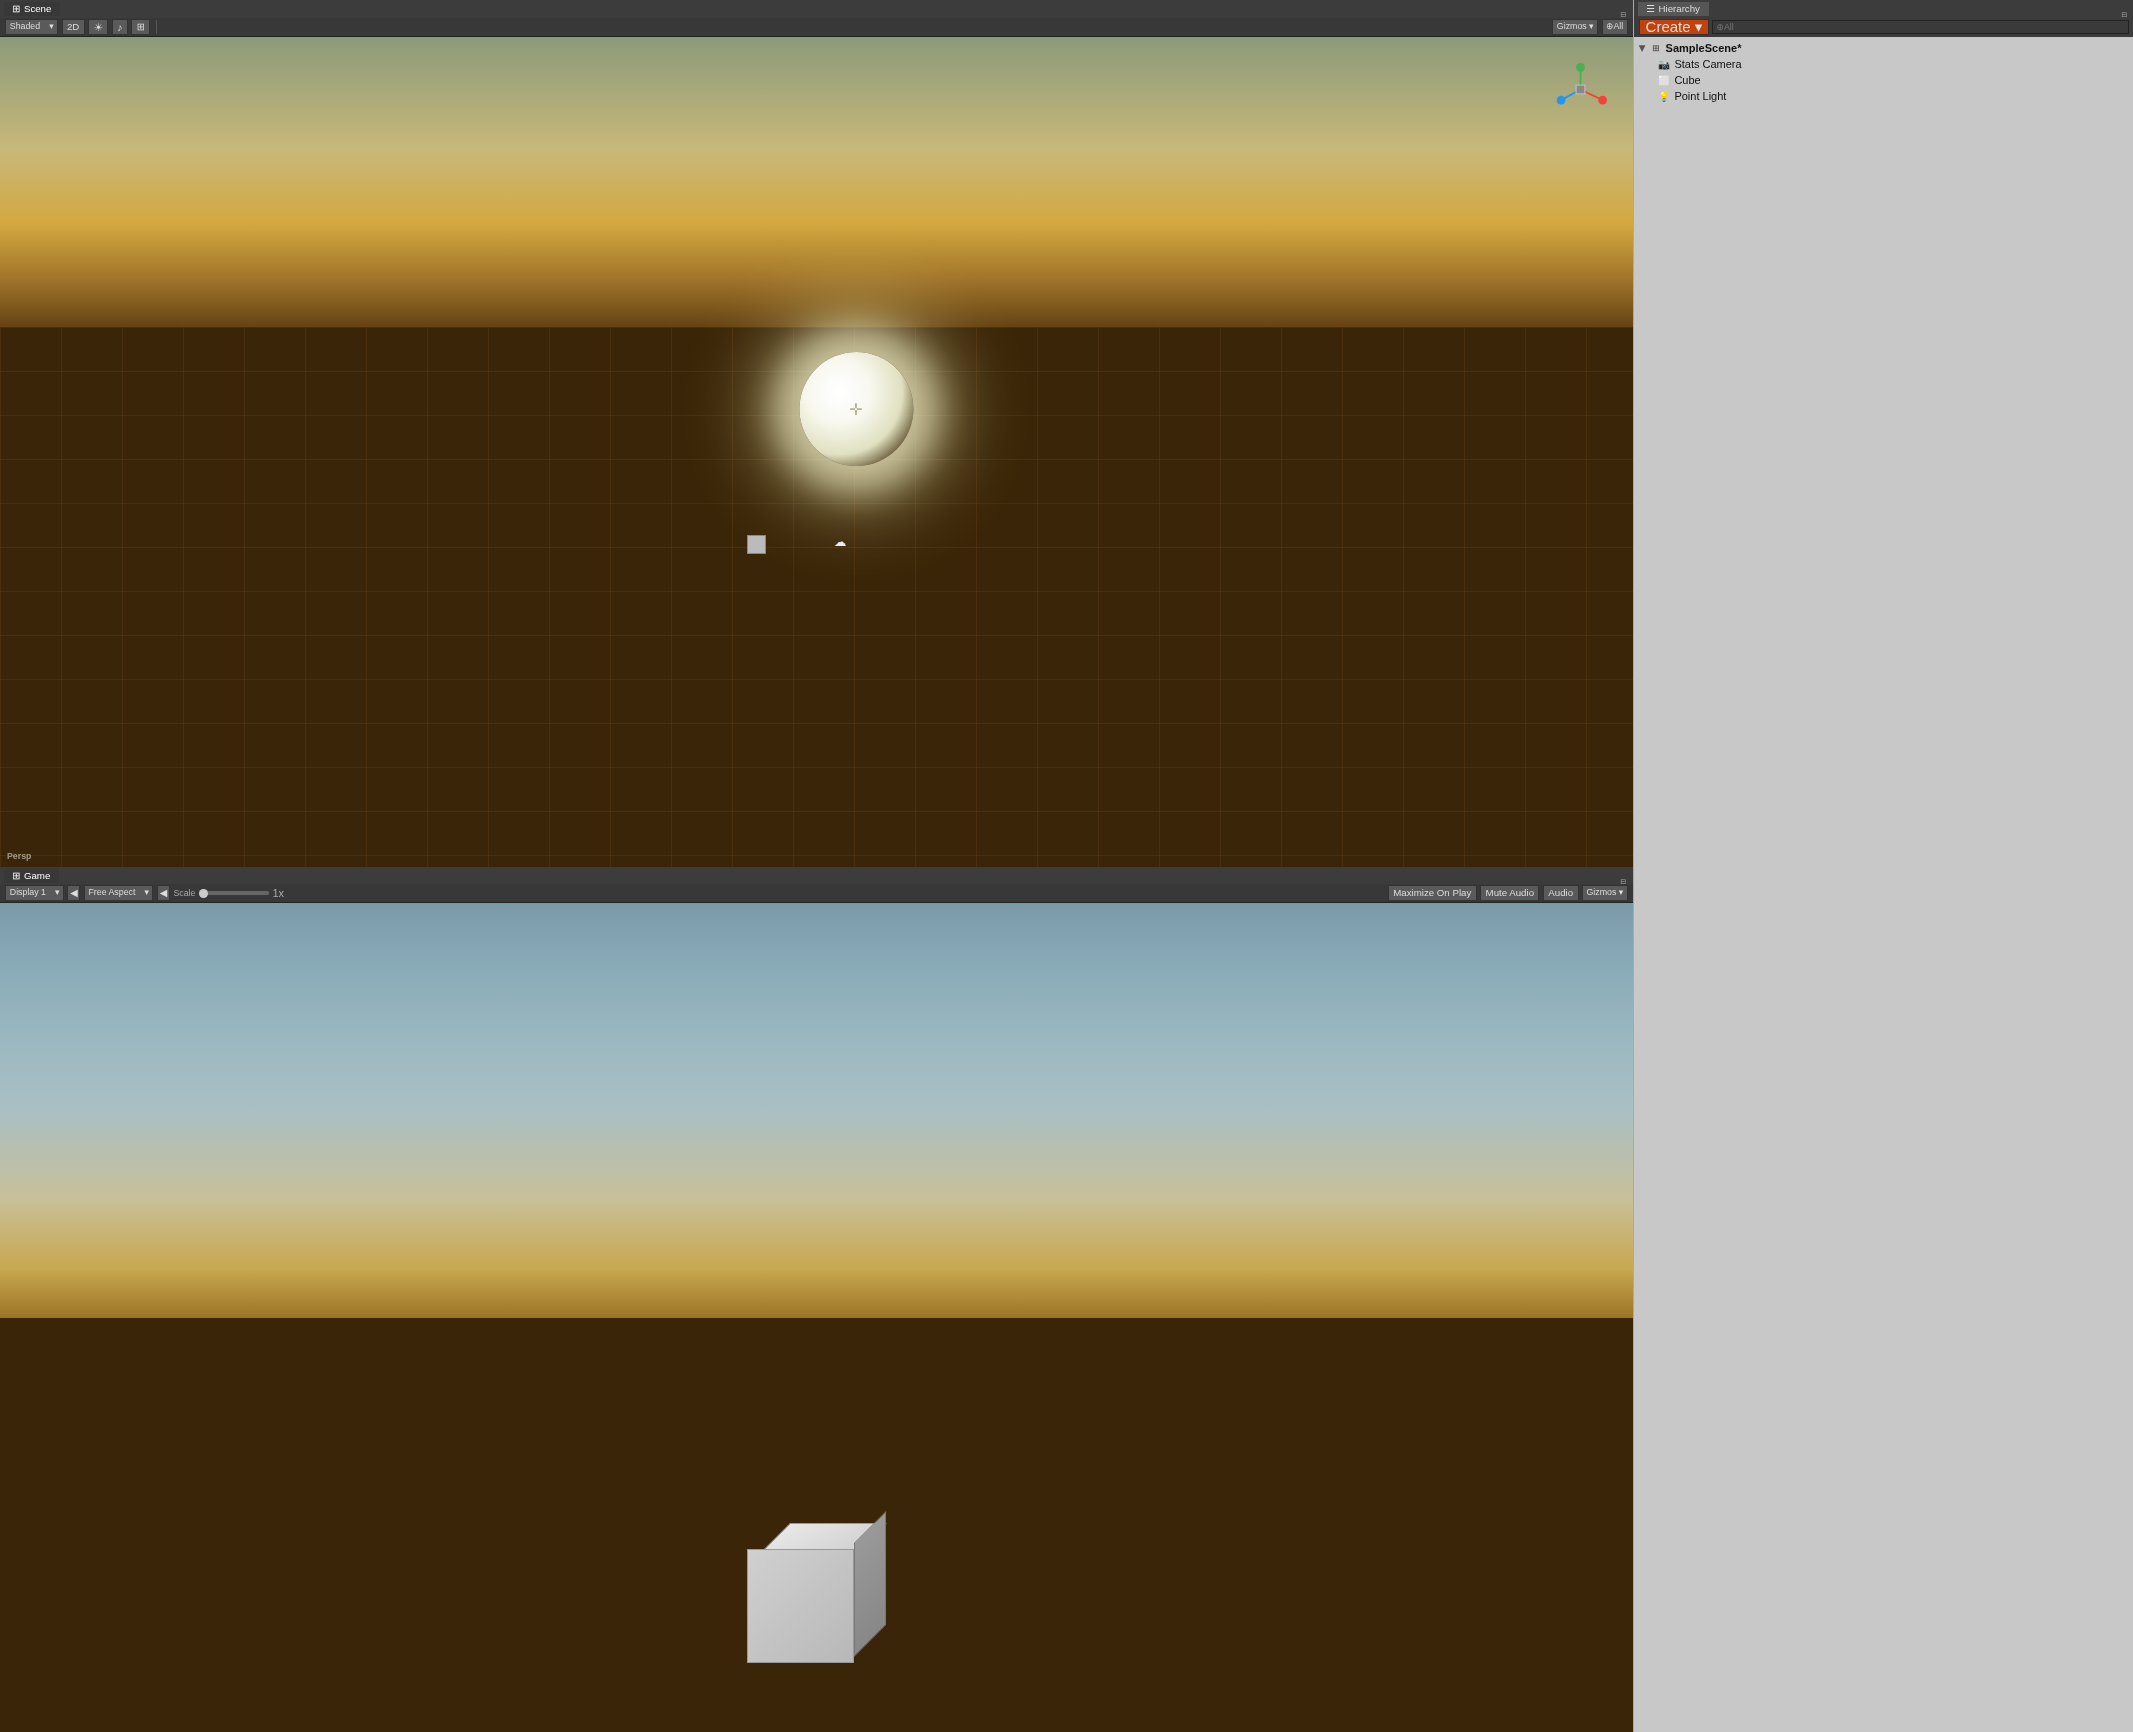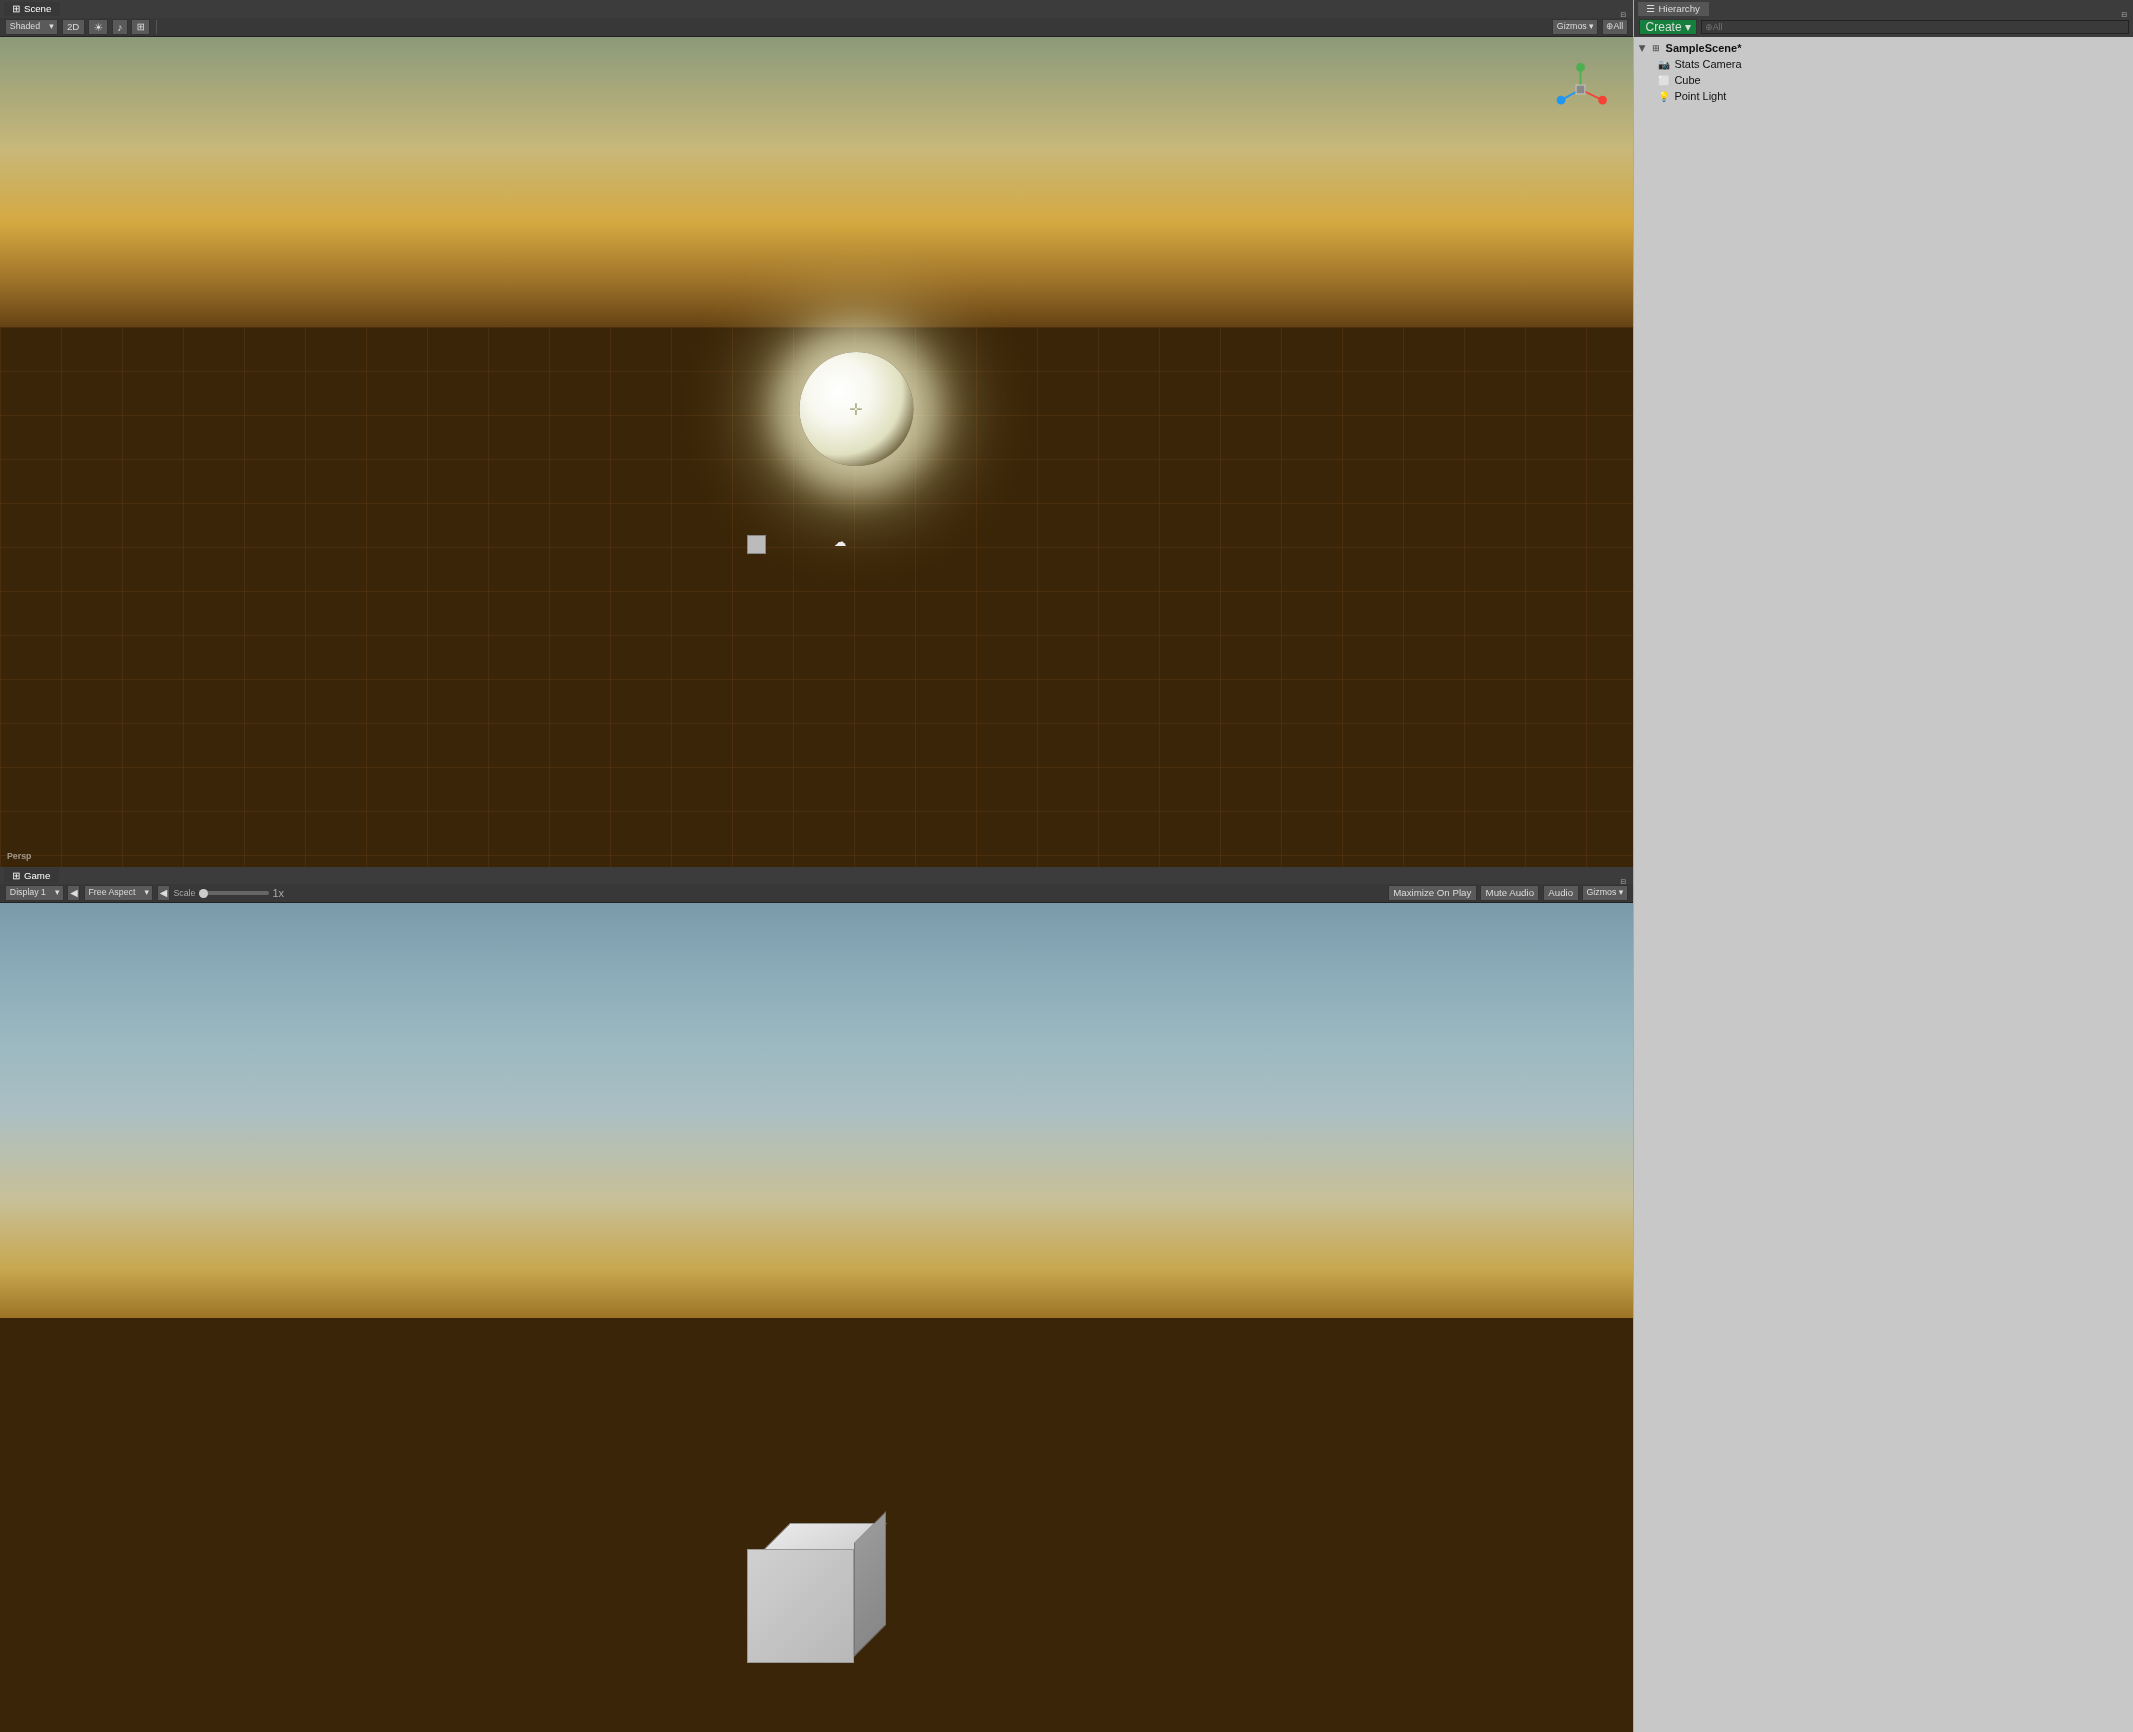--- a/index.html
+++ b/index.html
@@ -269,24 +269,24 @@
 
     .hierarchy-toolbar {
       height: 19.3px;
       background: #3c3c3c;
       display: flex;
       align-items: center;
       padding: 0 5.3px;
       gap: 3.5px;
     }
     .hierarchy-create-btn {
-      background: #15803d;
+      background: #c2410c;
       color: #ddd;
       border: 0.9px solid #333;
-      font-size: 12px;
+      font-size: 15px;
       padding: 0.9px 5.3px;
       height: 16px;
       display: flex;
       align-items: center;
       cursor: pointer;
     }
     .hierarchy-search {
       background: #3a3a3a;
       color: #ddd;
       border: 0.9px solid #222;

